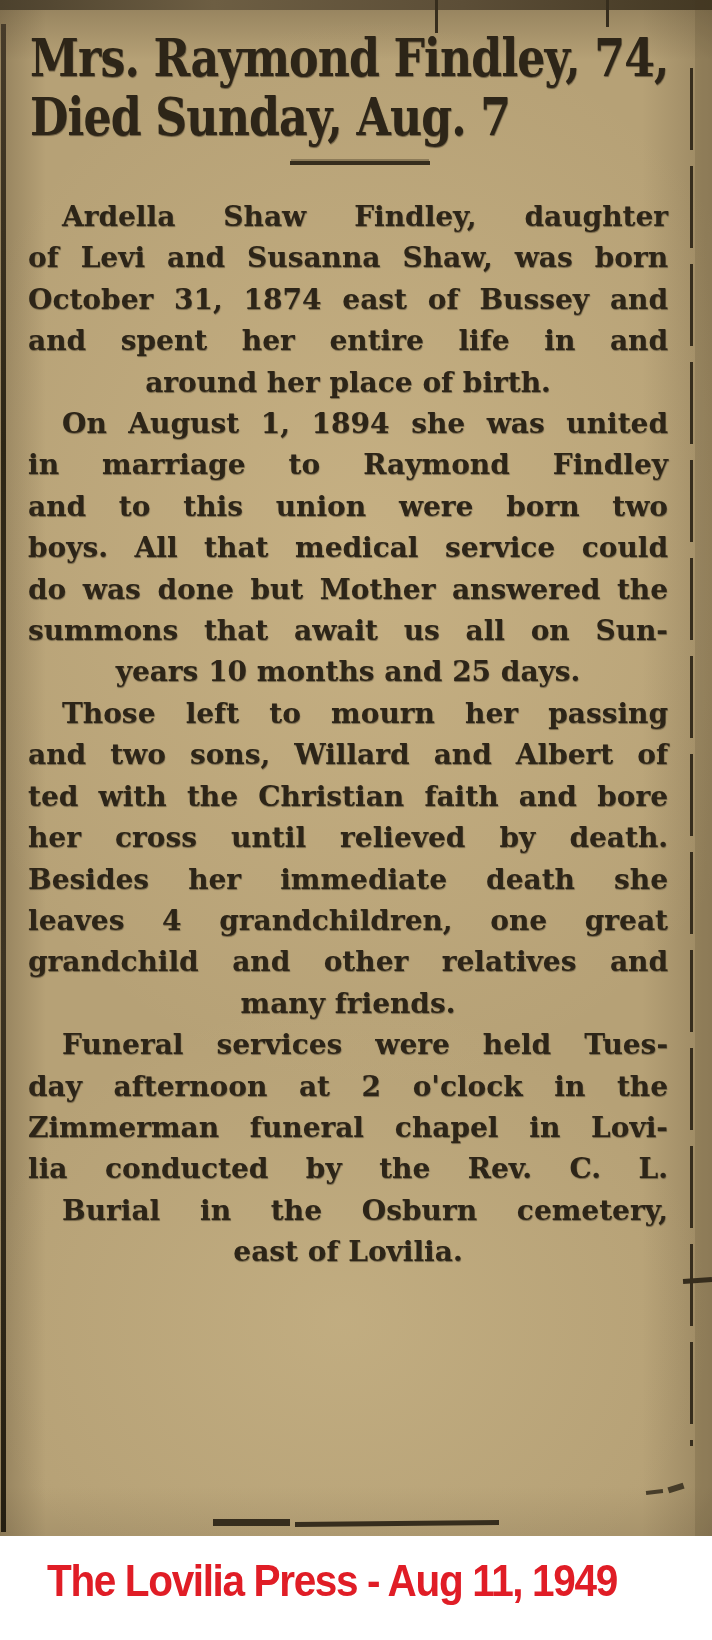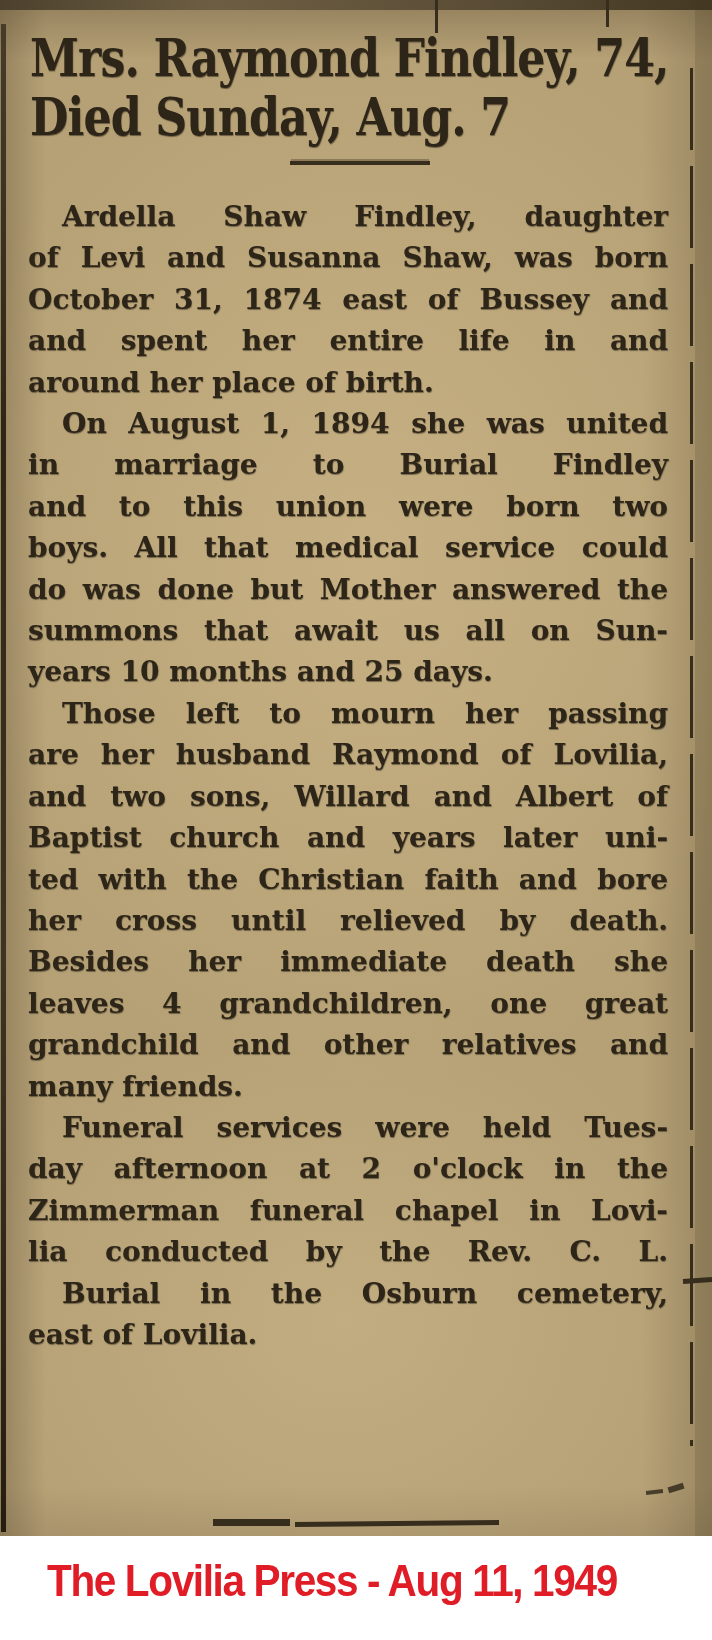--- a/index.html
+++ b/index.html
@@ -41,21 +41,21 @@
     transform:scaleX(0.85);transform-origin:left top;
     color:var(--ink);font-weight:bold;font-size:52px;line-height:59px;letter-spacing:-1px;
     text-shadow:0.6px 0.8px 1px rgba(43,35,22,0.55);white-space:nowrap;}
   .headline-divider{position:absolute;left:290px;top:161px;width:140px;height:4px;
     background:var(--rule);box-shadow:0 -3px 0 -1px rgba(54,45,29,0.35);}
 
   
   .article{position:absolute;left:28px;top:184px;width:640px;color:var(--ink);
     font-weight:bold;font-size:28px;
     text-shadow:0.5px 0.7px 0.9px rgba(43,35,22,0.5);margin-top:12px;}
-  .article .line{line-height:41.4px;white-space:normal;}
+  .article .line{line-height:41.4px;white-space:normal;text-align:center;}
   .article .line.just{text-align:justify;text-align-last:justify;}
   .article .line.first{padding-left:34px;}
 
   
   .bottom-rule-a{position:absolute;left:213px;top:1519px;width:77px;height:7px;background:var(--rule);}
   .bottom-rule-b{position:absolute;left:295px;top:1521px;width:204px;height:5px;background:var(--rule);
     transform:rotate(-0.5deg);}
   .tick-right{position:absolute;left:683px;top:1278px;width:29px;height:5px;background:var(--rule);
     transform:rotate(-4deg);}
   .smudge-a{position:absolute;left:646px;top:1490px;width:17px;height:4px;background:rgba(45,37,24,0.8);
@@ -89,32 +89,30 @@
   <div class="article">
       <div>
         <div class="line first just">Ardella Shaw Findley, daughter</div>
         <div class="line just">of Levi and Susanna Shaw, was born</div>
         <div class="line just">October 31, 1874 east of Bussey and</div>
         <div class="line just">and spent her entire life in and</div>
         <div class="line">around her place of birth.</div>
       </div>
       <div>
         <div class="line first just">On August 1, 1894 she was united</div>
-        <div class="line just">in marriage to Burial Findley</div>
+        <div class="line just">in marriage to Raymond Findley</div>
         <div class="line just">and to this union were born two</div>
         <div class="line just">boys. All that medical service could</div>
         <div class="line just">do was done but Mother answered the</div>
         <div class="line just">summons that await us all on Sun-</div>
         <div class="line">years 10 months and 25 days.</div>
       </div>
       <div>
         <div class="line first just">Those left to mourn her passing</div>
-        <div class="line just">are her husband Raymond of Lovilia,</div>
         <div class="line just">and two sons, Willard and Albert of</div>
-        <div class="line just">Baptist church and years later uni-</div>
         <div class="line just">ted with the Christian faith and bore</div>
         <div class="line just">her cross until relieved by death.</div>
         <div class="line just">Besides her immediate death she</div>
         <div class="line just">leaves 4 grandchildren, one great</div>
         <div class="line just">grandchild and other relatives and</div>
         <div class="line">many friends.</div>
       </div>
       <div>
         <div class="line first just">Funeral services were held Tues-</div>
         <div class="line just">day afternoon at 2 o'clock in the</div>

